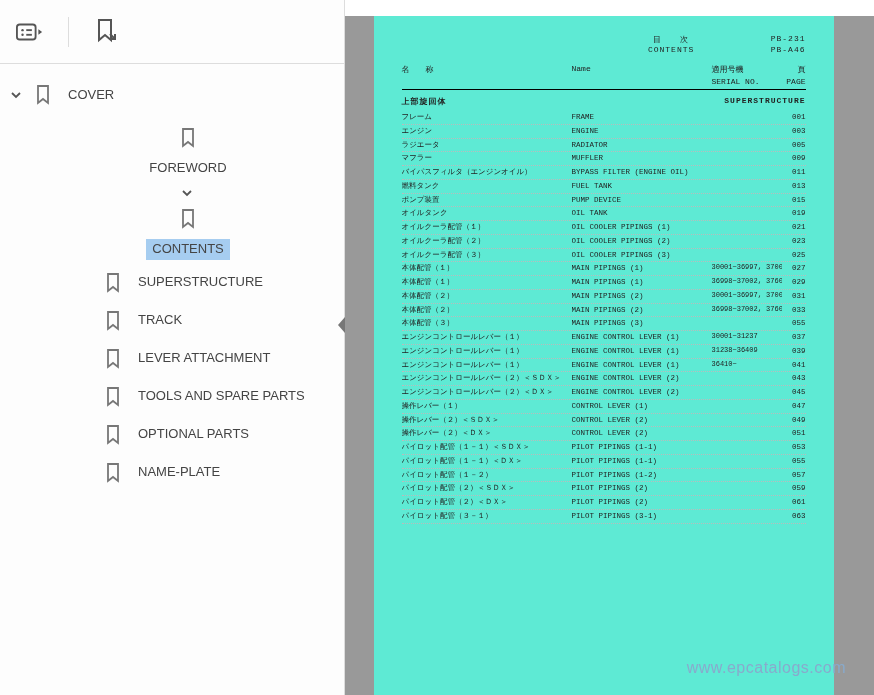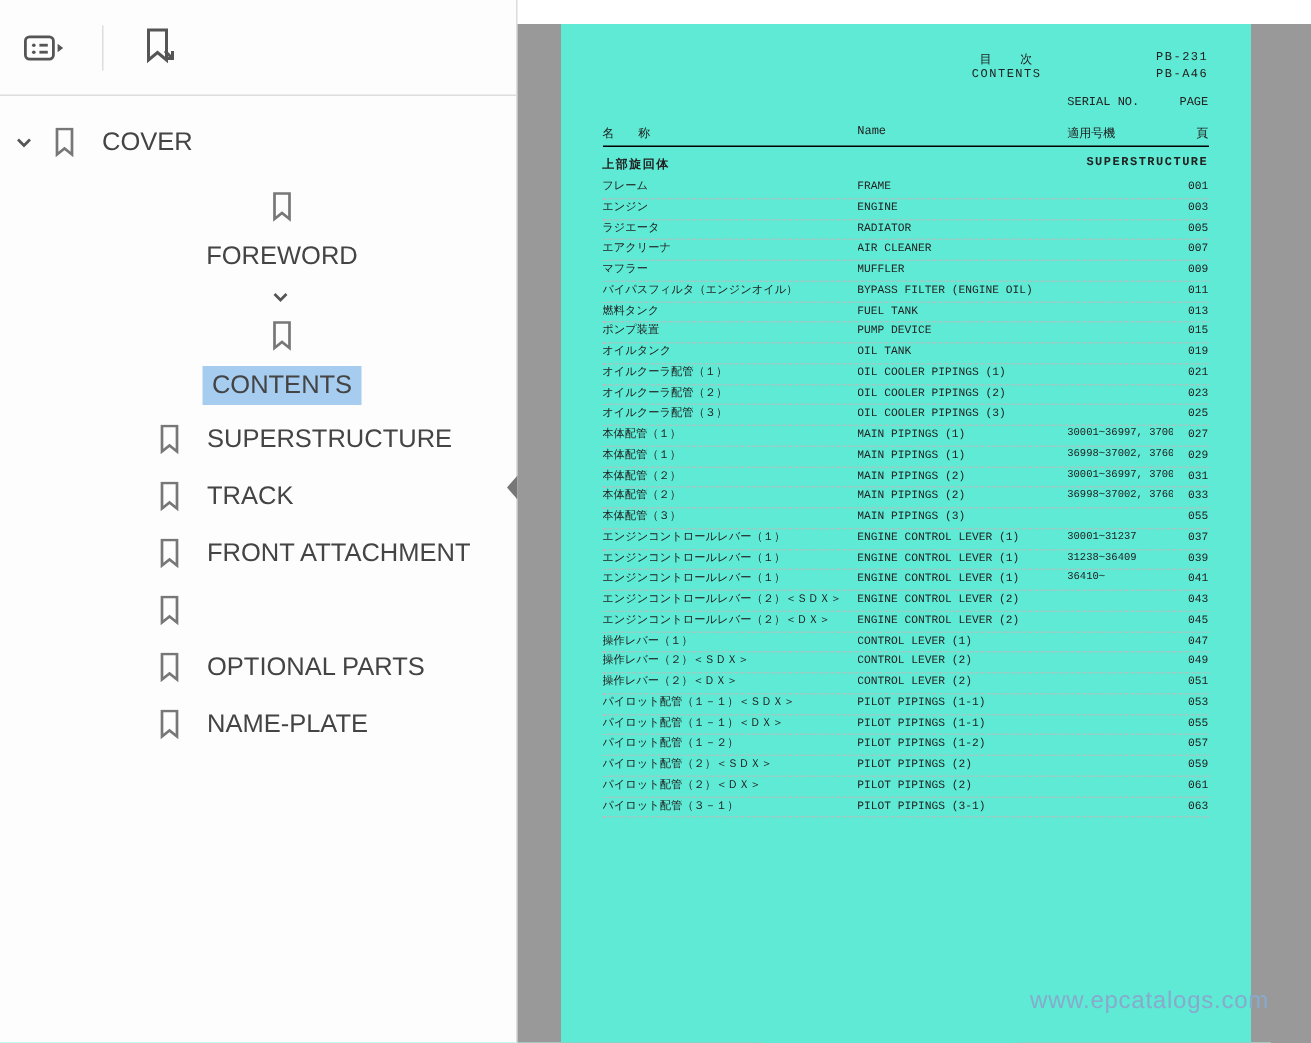--- a/index.html
+++ b/index.html
@@ -1,21 +1,21 @@
 <!DOCTYPE html>
 <html><head>
 <meta charset="utf-8">
 <style>
 * { margin: 0; padding: 0; box-sizing: border-box; }
 body { font-family: "Segoe UI", Arial, sans-serif; font-size: 14px; background: #fff; width: 874px; height: 695px; overflow: hidden; position: relative; }
 .sidebar { width: 345px; height: 100%; float: left; background: #fdfdfd; border-right: 1px solid #ddd; }
 .toolbar { height: 64px; border-bottom: 1px solid #ddd; display: flex; align-items: center; padding: 0 16px; gap: 24px; }
 .tool-icon { width: 28px; height: 28px; display: flex; align-items: center; justify-content: center; color: #555; }
 .tool-divider { width: 1px; height: 30px; background: #ddd; }
-.tree { padding: 12px 8px 12px 10px; font-size: 17px; color: #333; }
+.tree { padding: 12px 8px 12px 10px; font-size: 13px; color: #333; }
 .tree-row { display: flex; align-items: center; min-height: 38px; padding: 4px 4px; gap: 10px; cursor: pointer; }
 .tree-row.selected .label { background: #a6cdf0; padding: 2px 6px; }
 .tree-row .label { flex: 1; line-height: 1.3; padding: 2px 6px; color: #444; }
 .chev { width: 14px; text-align: center; color: #555; }
 .bm-icon { width: 18px; display: flex; align-items: center; justify-content: center; }
 .lvl0 { padding-left: 0; }
 .lvl1 { padding-left: 34px; flex-direction: column; }
 .lvl2 { padding-left: 70px; }
 .collapse-handle { position: absolute; left: 335px; top: 315px; width: 14px; height: 22px; color: #888; cursor: pointer; }
 .page-area { margin-left: 345px; height: 100%; background: #999; padding: 0 30px 0 18px; position: relative; }
@@ -115,29 +115,30 @@
         </span>
         <span class="label">TRACK</span>
       </div>
       <div class="tree-row lvl2">
         <span class="chev"></span>
         <span class="bm-icon">
           <svg width="16" height="20" viewBox="0 0 16 20">
             <path d="M3 1 h10 v17 l-5 -4 l-5 4 z" fill="none" stroke="#777" stroke-width="1.8"></path>
           </svg>
         </span>
-        <span class="label">FRONT ATTACHMENT</span>
-      </div>
-      <div class="tree-row lvl2">
-        <span class="chev"></span>
-        <span class="bm-icon">
-          <svg width="16" height="20" viewBox="0 0 16 20">
-            <path d="M3 1 h10 v17 l-5 -4 l-5 4 z" fill="none" stroke="#777" stroke-width="1.8"></path>
-          </svg>
-        </span>
+        <span class="label">LEVER ATTACHMENT</span>
+      </div>
+      <div class="tree-row lvl2">
+        <span class="chev"></span>
+        <span class="bm-icon">
+          <svg width="16" height="20" viewBox="0 0 16 20">
+            <path d="M3 1 h10 v17 l-5 -4 l-5 4 z" fill="none" stroke="#777" stroke-width="1.8"></path>
+          </svg>
+        </span>
+        <span class="label">TOOLS AND SPARE PARTS</span>
       </div>
       <div class="tree-row lvl2">
         <span class="chev"></span>
         <span class="bm-icon">
           <svg width="16" height="20" viewBox="0 0 16 20">
             <path d="M3 1 h10 v17 l-5 -4 l-5 4 z" fill="none" stroke="#777" stroke-width="1.8"></path>
           </svg>
         </span>
         <span class="label">OPTIONAL PARTS</span>
       </div>
@@ -166,32 +167,32 @@
         <span style="width:170px"></span>
         <span>目　　次</span>
         <span>PB-231</span>
       </div>
       <div class="hdr-row">
         <span style="width:170px"></span>
         <span>CONTENTS</span>
         <span>PB-A46</span>
       </div>
     </div>
+    <div class="col-row">
+      <span class="c1">名　　称</span>
+      <span class="c2">Name</span>
+      <span class="c3">適用号機</span>
+      <span class="c4">頁</span>
+    </div>
     <div class="col-row" style="margin-top:2px">
       <span class="c1"></span>
       <span class="c2"></span>
       <span class="c3">SERIAL NO.</span>
       <span class="c4">PAGE</span>
     </div>
-    <div class="col-row">
-      <span class="c1">名　　称</span>
-      <span class="c2">Name</span>
-      <span class="c3">適用号機</span>
-      <span class="c4">頁</span>
-    </div>
     <div class="rule"></div>
     <div class="sec-title">
       <span class="c1">上部旋回体</span>
       <span>SUPERSTRUCTURE</span>
     </div>
     <div id="tbody">
         <div class="tbl-row">
           <span class="c1">フレーム</span>
           <span class="c2">FRAME</span>
           <span class="c3"></span>
@@ -201,26 +202,20 @@
           <span class="c1">エンジン</span>
           <span class="c2">ENGINE</span>
           <span class="c3"></span>
           <span class="c4">003</span>
         </div>
         <div class="tbl-row">
           <span class="c1">ラジエータ</span>
           <span class="c2">RADIATOR</span>
           <span class="c3"></span>
           <span class="c4">005</span>
-        </div>
-        <div class="tbl-row">
-          <span class="c1">エアクリーナ</span>
-          <span class="c2">AIR CLEANER</span>
-          <span class="c3"></span>
-          <span class="c4">007</span>
         </div>
         <div class="tbl-row">
           <span class="c1">マフラー</span>
           <span class="c2">MUFFLER</span>
           <span class="c3"></span>
           <span class="c4">009</span>
         </div>
         <div class="tbl-row">
           <span class="c1">バイパスフィルタ（エンジンオイル）</span>
           <span class="c2">BYPASS FILTER (ENGINE OIL)</span>

